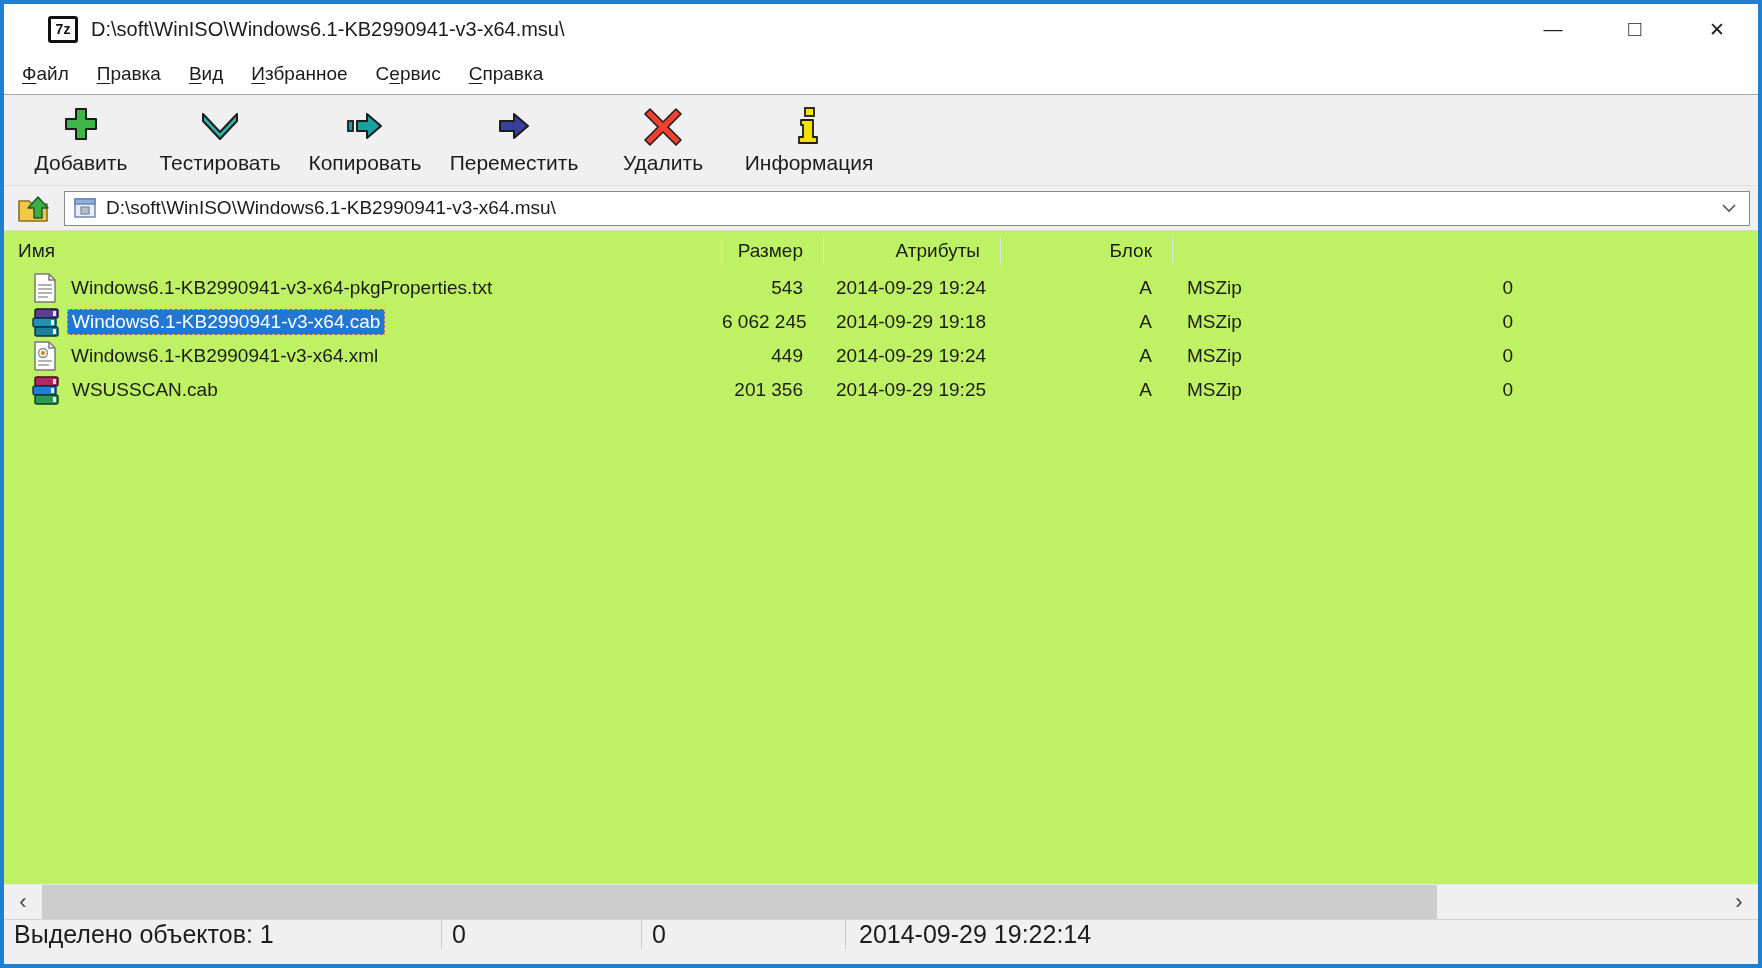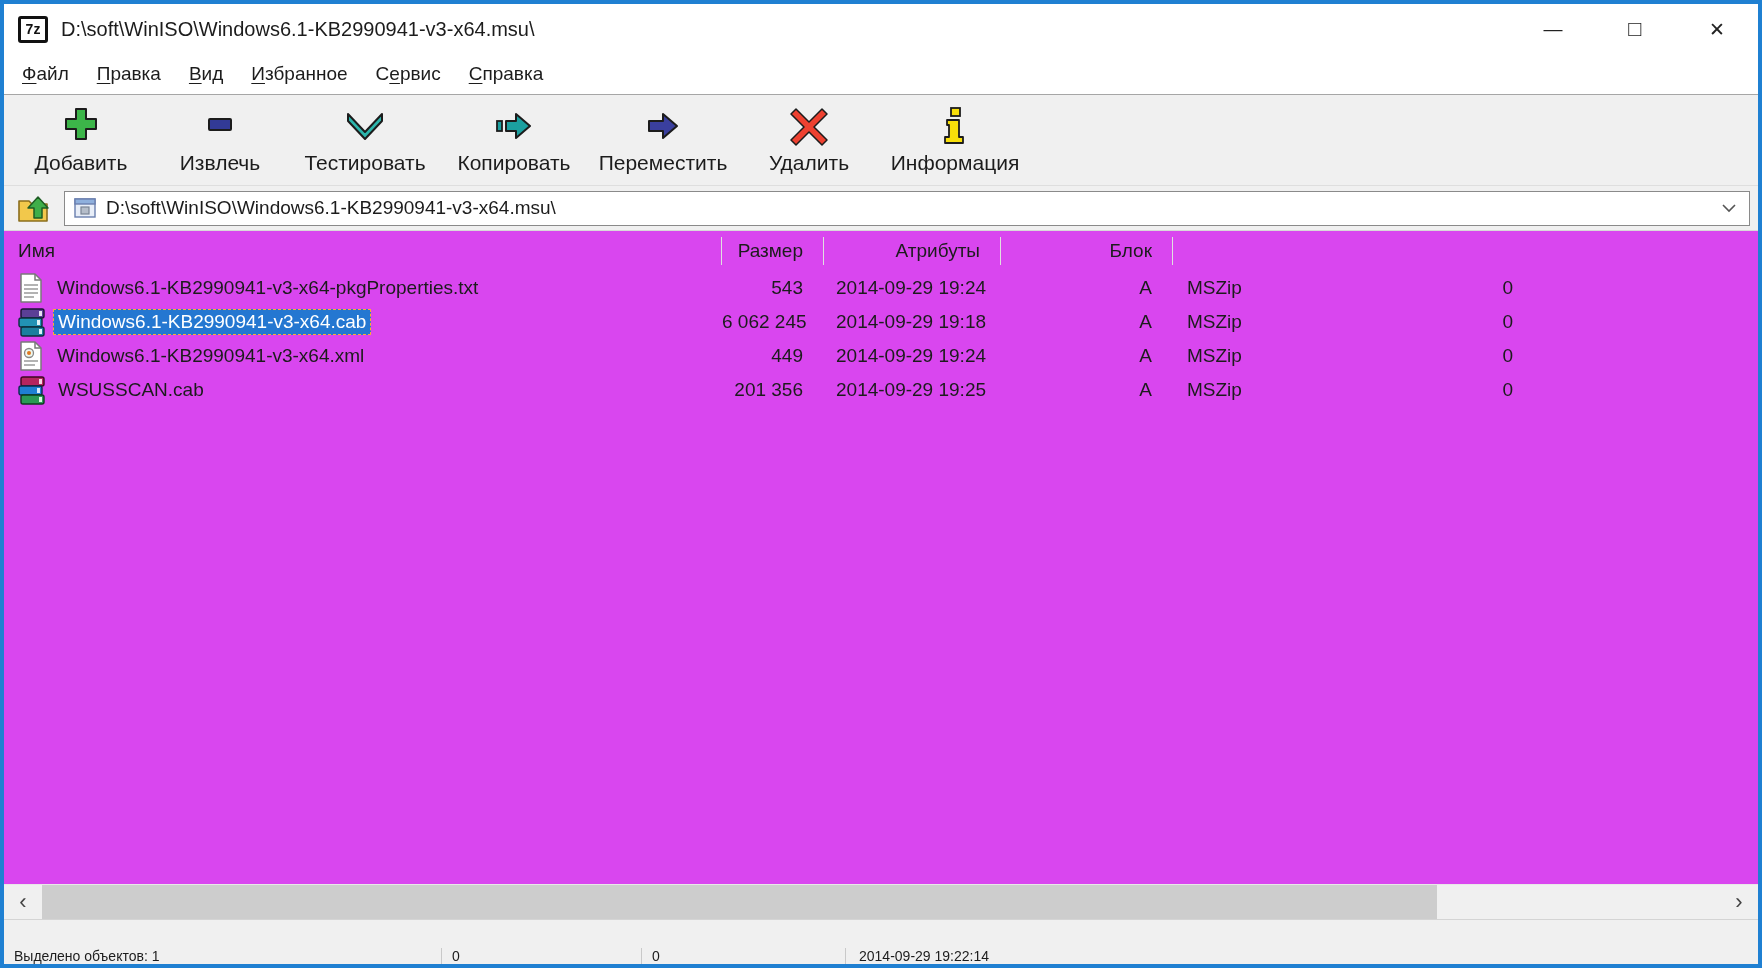--- a/index.html
+++ b/index.html
@@ -3,21 +3,21 @@
 <meta charset="utf-8">
 <style>
   * { box-sizing: border-box; margin: 0; padding: 0; }
   html,body { width:1762px; height:968px; }
   body { font-family:"Liberation Sans", sans-serif; color:#1c1c1c; background:#fff; }
 
   .window { width:100%; height:100%; border:4px solid #1f80d2; background:#fff;
             display:flex; flex-direction:column; overflow:hidden; }
 
   
-  .titlebar { flex:0 0 50px; display:flex; align-items:center; padding-left:14px; background:#fff; }
+  .titlebar { flex:0 0 50px; display:flex; align-items:center; padding-left:14px; background:#fff;margin-left:30px; }
   .app-icon { width:30px; height:27px; border:3px solid #111; border-radius:3px;
               display:flex; align-items:center; justify-content:center;
               font-weight:bold; font-size:14px; color:#111; background:#fff; }
   .title-text { margin-left:13px; font-size:20px; white-space:nowrap; }
   .win-controls { margin-left:auto; display:flex; height:100%; }
   .win-btn { width:82px; height:100%; display:flex; align-items:center; justify-content:center;
              font-size:19px; color:#222; }
   .win-btn.max { font-size:22px; }
 
   
@@ -43,48 +43,48 @@
   .addressrow { flex:0 0 46px; background:#f0f0f0; border-top:1px solid #dedede;
                 border-bottom:1px solid #d9d9d9; display:flex; align-items:center;
                 padding:0 8px 0 10px; gap:10px; }
   .up-btn { width:40px; height:38px; display:flex; align-items:center; justify-content:center; }
   .addressbox { flex:1; height:35px; background:#fff; border:1px solid #8a8a8a;
                 display:flex; align-items:center; padding:0 12px 0 8px; gap:9px; font-size:19px; }
   .addr-text { white-space:nowrap; overflow:hidden; }
   .addr-chevron { margin-left:auto; display:flex; align-items:center; }
 
   
-  .filelist { flex:1 1 auto; background:#d946ef; overflow:hidden; font-size:19px; }
+  .filelist { flex:1 1 auto; background:#bef264; overflow:hidden; font-size:19px; }
   .grid-row { display:grid; grid-template-columns:718px 102px 177px 172px 216px 145px 1fr; align-items:center; }
   .listheader { height:40px; }
   .listheader > div { position:relative; height:40px; line-height:40px; white-space:nowrap; }
   .listheader > div.sep::after { content:""; position:absolute; right:0; top:6px; height:28px;
                                   width:1px; background:#e0e0e0; }
   .row { height:34px; }
   .cell { white-space:nowrap; }
-  .c-name { padding-left:14px; display:flex; align-items:center; gap:8px; }
+  .c-name { padding-left:28px; display:flex; align-items:center; gap:8px; }
   .c-size, .c-attrs, .c-block { text-align:right; padding-right:21px; }
   .c-mod { padding-left:12px; }
   .c-method { padding-left:14px; }
   .h-name { padding-left:14px; }
   .file-icon { flex:0 0 auto; display:flex; }
   .name-label { padding:1px 4px; border:1px dashed transparent; }
   .row.selected .name-label { background:#2477d1; color:#fff; border:1px dashed #ffa933; }
 
   
   .hscroll { flex:0 0 35px; border-top:1px solid #e8e8e8; background:#f0f0f0;
              display:flex; align-items:stretch; }
   .scroll-arrow { width:38px; display:flex; align-items:center; justify-content:center;
                   color:#444; font-size:22px; line-height:1; }
   .scroll-thumb { width:1395px; background:#cdcdcd; }
   .scroll-track { flex:1; background:#f0f0f0; }
 
   
   .statusbar { flex:0 0 45px; border-top:1px solid #d4d4d4; background:#f0f0f0;
-               display:flex; align-items:flex-end; font-size:14px; }
+               display:flex; align-items:flex-start; font-size:25px; }
   .sb { display:flex; align-items:center; padding-left:10px; border-right:1px solid #c9c9c9; white-space:nowrap; }
   .sb1 { width:438px; }
   .sb2 { width:200px; }
   .sb3 { width:204px; }
   .sb4 { flex:1; border-right:none; padding-left:13px; }
 </style>
 </head>
 <body>
 
 <div class="window">
@@ -118,26 +118,20 @@
 
   <div class="toolbar">
     <div class="tool-btn">
       <svg width="46" height="40" viewBox="0 0 46 40">
         <path d="M18 3 H28 V13 H38 V23 H28 V33 H18 V23 H8 V13 H18 Z" fill="#3cb549" stroke="#1c1c1c" stroke-width="2" stroke-linejoin="round"></path>
       </svg>
       <span class="tool-label">Добавить</span>
     </div>
     <div class="tool-btn">
       <svg width="46" height="40" viewBox="0 0 46 40">
-        <rect x="12" y="13" width="22" height="11" rx="1" fill="#323a96" stroke="#1c1c1c" stroke-width="2"></rect>
-      </svg>
-      <span class="tool-label">Извлечь</span>
-    </div>
-    <div class="tool-btn">
-      <svg width="46" height="40" viewBox="0 0 46 40">
         <path d="M6 8 L23 26 L40 8 L40 15 L23 33 L6 15 Z" fill="#2cb5ac" stroke="#1c1c1c" stroke-width="2" stroke-linejoin="round"></path>
       </svg>
       <span class="tool-label">Тестировать</span>
     </div>
     <div class="tool-btn">
       <svg width="46" height="40" viewBox="0 0 46 40">
         <rect x="6" y="15" width="5" height="10" fill="#1ba0a0" stroke="#1c1c1c" stroke-width="1.8"></rect>
         <path d="M15 15 H25 V8 L39 20 L25 32 V25 H15 Z" fill="#1ba0a0" stroke="#1c1c1c" stroke-width="2" stroke-linejoin="round"></path>
       </svg>
       <span class="tool-label">Копировать</span>

